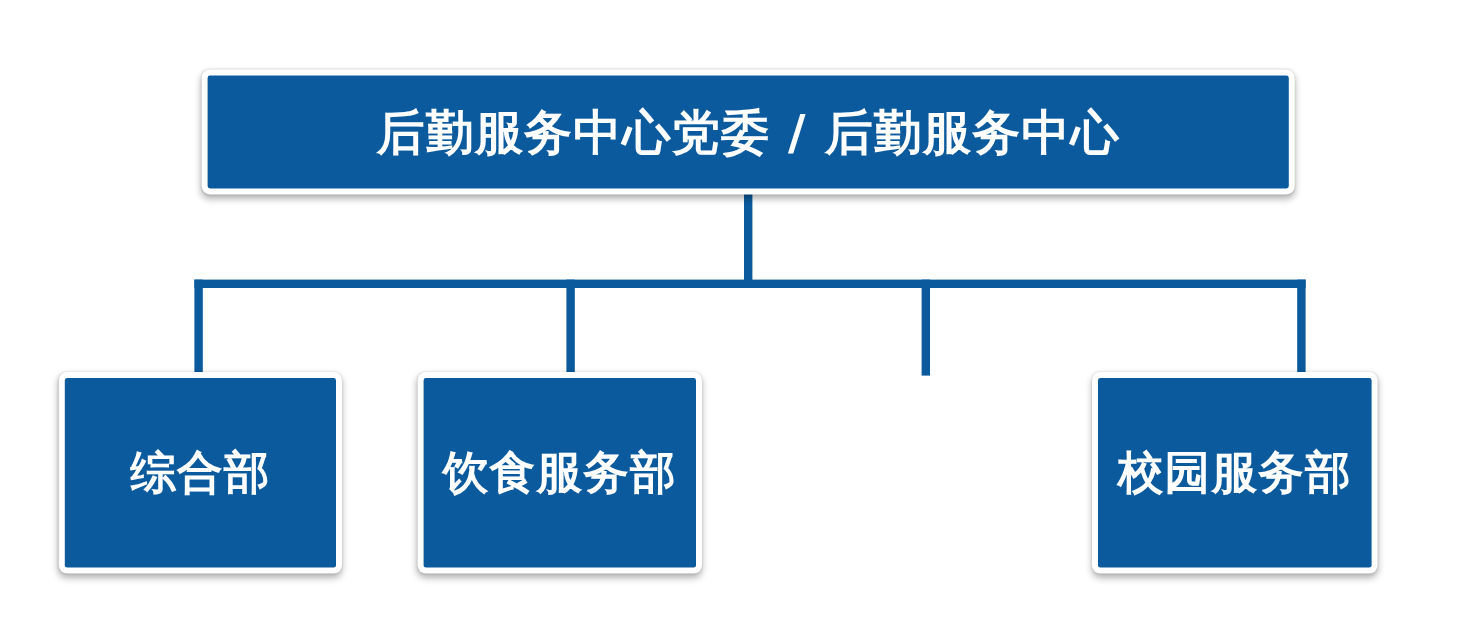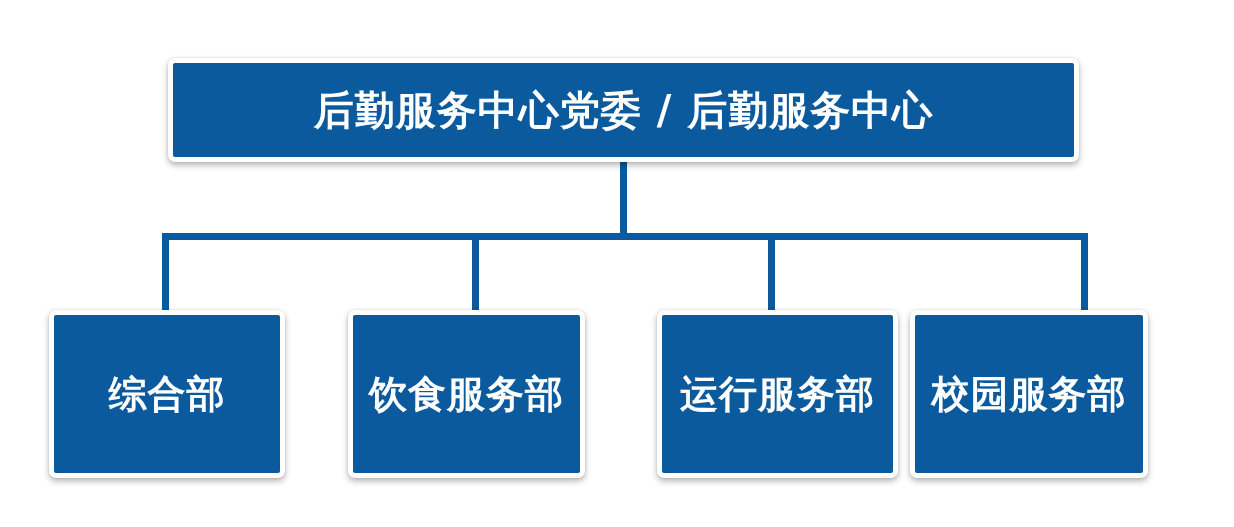--- a/index.html
+++ b/index.html
@@ -79,24 +79,19 @@
   <div class="node child c0">
     <div class="node-inner">
       <span class="node-label">综合部</span>
     </div>
   </div>
   <div class="node child c1">
     <div class="node-inner">
       <span class="node-label">饮食服务部</span>
     </div>
   </div>
-  <div class="node child c2">
-    <div class="node-inner">
-      <span class="node-label">运行服务部</span>
-    </div>
-  </div>
   <div class="node child c3">
     <div class="node-inner">
       <span class="node-label">校园服务部</span>
     </div>
   </div>
 
 </div>
 
 </body></html>

